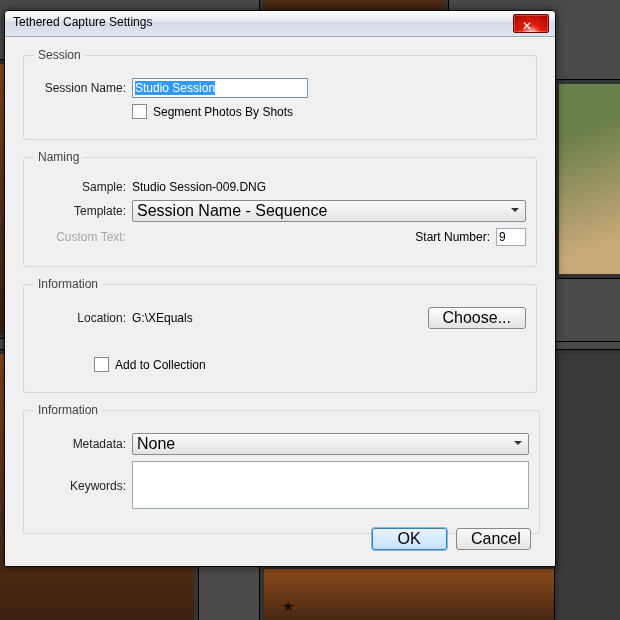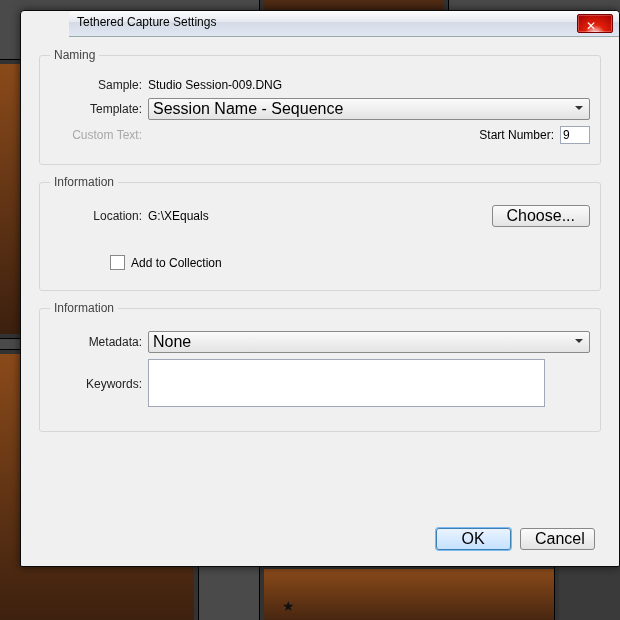--- a/index.html
+++ b/index.html
@@ -9,21 +9,21 @@
   .t1{left:260px;top:-20px;width:180px;height:30px;background:linear-gradient(#6b3a1a,#3c200f);}
   .t2{left:-20px;top:60px;width:210px;height:270px;background:linear-gradient(#8a4a1a,#3c200f);}
   .t3{left:555px;top:80px;width:80px;height:190px;background:linear-gradient(160deg,#6a804a 25%,#c8a878 80%);}
   .t4{left:-20px;top:350px;width:210px;height:270px;background:linear-gradient(#8a4a1a,#3c200f);}
   .t5{left:260px;top:565px;width:290px;height:60px;background:linear-gradient(#8a4a1a,#3c200f);}
   .t6{left:555px;top:350px;width:80px;height:270px;background:#3a3a3a;}
   .star{position:absolute;left:282px;top:598px;color:#111;font-size:14px;}
   
   .sep{position:absolute;top:341px;left:555px;width:80px;height:1px;background:#000;}
   
-  .win{position:absolute;left:20px;top:10px;width:550px;height:555px;border:1px solid #0a0a0a;border-radius:4px 4px 2px 2px;box-shadow:0 0 8px rgba(0,0,0,.6);background:#f0f0f0;padding-left:48px;}
+  .win{position:absolute;left:4px;top:10px;width:550px;height:555px;border:1px solid #0a0a0a;border-radius:4px 4px 2px 2px;box-shadow:0 0 8px rgba(0,0,0,.6);background:#f0f0f0;}
   .titlebar{height:25px;border-radius:4px 4px 0 0;background:linear-gradient(#fdfdfd,#e4e8ef 45%,#d4dbe6 46%,#e0e7f2);border-bottom:1px solid #9aa;position:relative;}
   .titlebar span{position:absolute;left:8px;top:4px;font-size:12px;}
   .close{position:absolute;right:6px;top:3px;width:34px;height:17px;border-radius:2px;background:radial-gradient(circle at 50% 120%,#ffd6d6 10%,#e2200b 40%,#a50000 100%);border:1px solid #7a0000;box-shadow:inset 0 0 0 1px rgba(255,255,255,.25);color:#fff;text-align:center;line-height:15px;font-family:Arial;font-size:11px;cursor:pointer;}
   .body{position:absolute;left:6px;right:6px;top:33px;bottom:6px;}
   fieldset{border:1px solid #d6d6d6;border-radius:3px;margin:4px 12px 10px;padding:10px 10px 14px;position:relative;}
   legend{padding:0 4px;color:#444;}
   .row{display:flex;align-items:center;margin:6px 0;}
   .lab{width:92px;text-align:right;padding-right:6px;color:#222;}
   .lab.dis{color:#a8a8a8;}
   input[type=text]{height:18px;border:1px solid #a0a8b8;font-family:inherit;font-size:12px;padding:0 2px;box-sizing:border-box;}
@@ -52,20 +52,33 @@
 
 <div class="win">
   <div class="titlebar">
     <span>Tethered Capture Settings</span>
     <div class="close">
         <span>✕</span>
       </div>
   </div>
   <div class="body">
 
+    <fieldset>
+      <legend>Session</legend>
+      <div class="row">
+        <div class="lab">Session Name:</div>
+        <div style="width:170px;height:18px;border:1px solid #7a90b0;background:#fff;padding:0 2px;display:flex;align-items:center;">
+          <span class="selSession">Studio Session</span>
+        </div>
+      </div>
+      <div class="row" style="margin-left:98px;">
+        <span class="cb"></span>
+        <span>Segment Photos By Shots</span>
+      </div>
+    </fieldset>
 
     <fieldset>
       <legend>Naming</legend>
       <div class="row">
         <div class="lab">Sample:</div>
         <div>Studio Session-009.DNG</div>
       </div>
       <div class="row">
         <div class="lab">Template:</div>
         <div class="sel" style="flex:1;">

